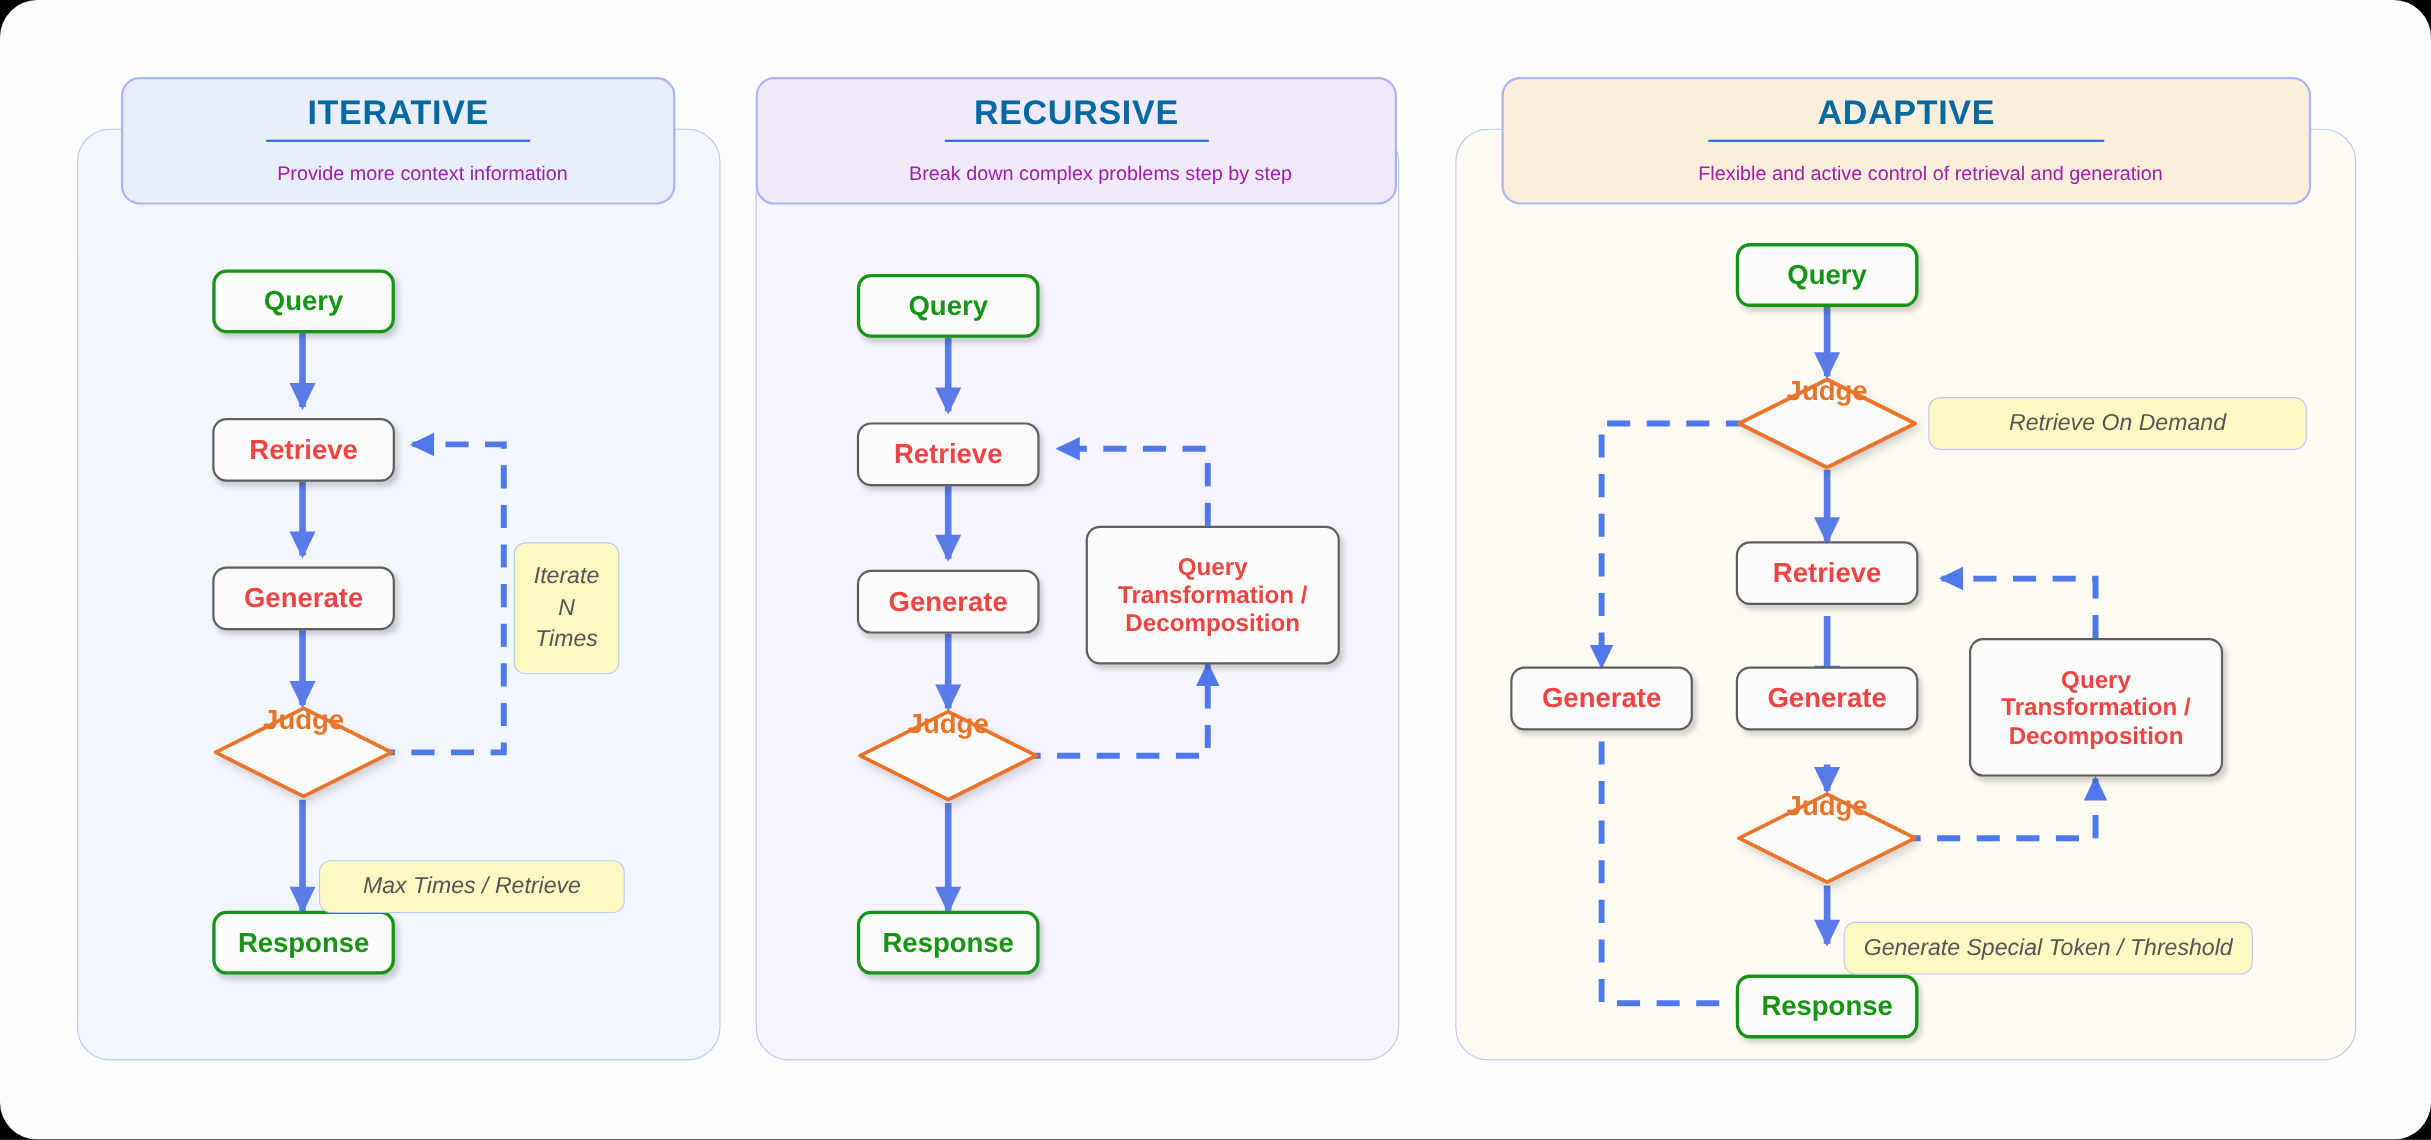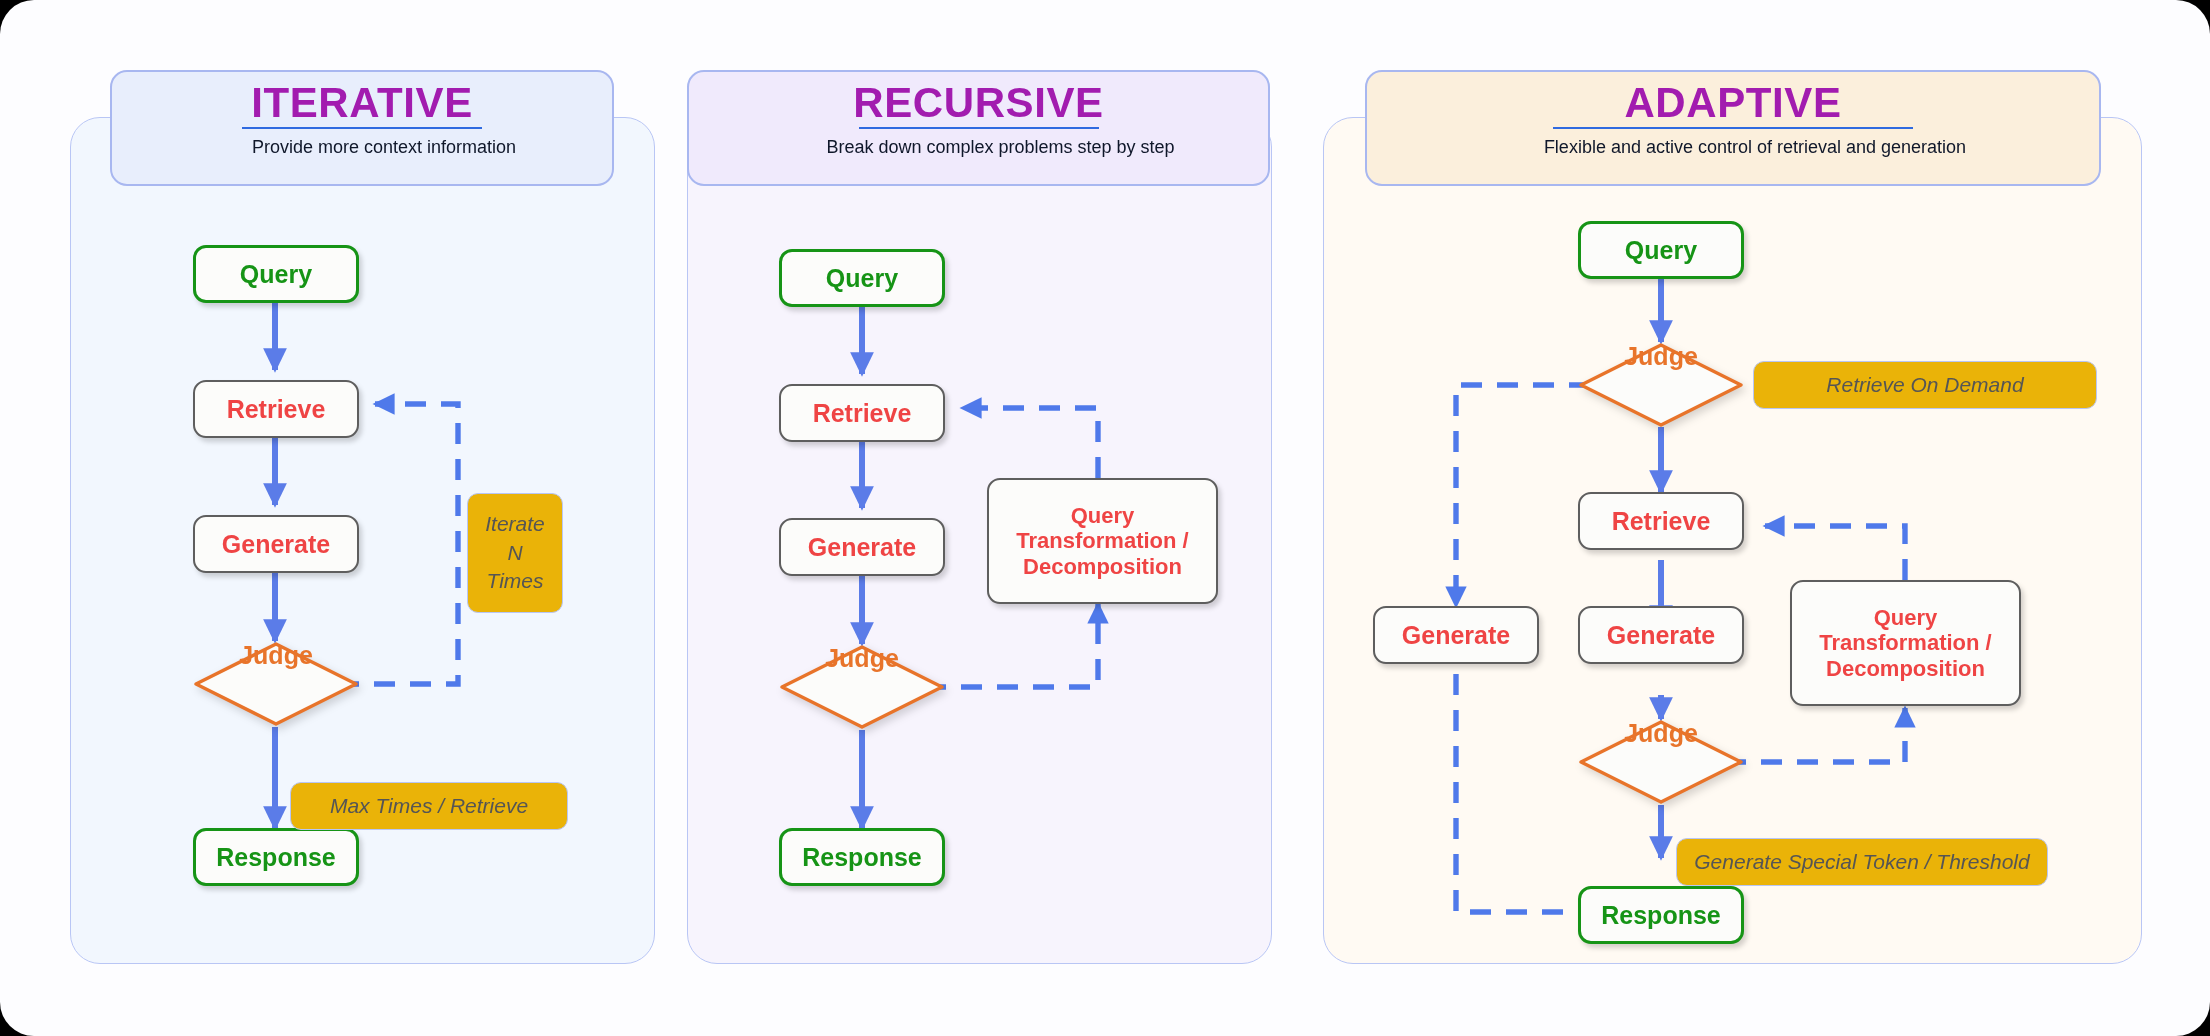--- a/index.html
+++ b/index.html
@@ -14,25 +14,25 @@
   .panel.p1{left:70px;  top:117px; width:583px; height:845px; background:#f2f7fe;}
   .panel.p2{left:687px; top:117px; width:583px; height:845px; background:#f7f4fd;}
   .panel.p3{left:1323px;top:117px; width:817px; height:845px; background:#fffaf3;}
 
   
   .titlecard{position:absolute;border:2.4px solid #a8b7f0;border-radius:17px;
              text-align:center;box-sizing:border-box;padding-top:11px;}
   .titlecard.t1{left:110px; top:70px; width:504px; height:116px; background:#e8eefc;}
   .titlecard.t2{left:687px; top:70px; width:583px; height:116px; background:#f0eafc;}
   .titlecard.t3{left:1365px;top:70px; width:736px; height:116px; background:#fbefdc;}
-  .titlecard .ttl{font-size:42px;font-weight:bold;color:#a21caf;letter-spacing:.6px;
+  .titlecard .ttl{font-size:31px;font-weight:bold;color:#0369a1;letter-spacing:.6px;
                   line-height:40px;}
   .titlecard .rule{width:240px;height:1.6px;background:#2f6ae0;margin:4px auto 0 auto;}
   .titlecard.t3 .rule{width:360px;}
-  .titlecard .sub{font-size:18px;color:#0f172a;line-height:30px;margin-top:3px;padding-left:44px;}
+  .titlecard .sub{font-size:18px;color:#a21caf;line-height:30px;margin-top:14px;padding-left:44px;}
 
   
   #wires{position:absolute;left:0;top:0;width:2210px;height:1036px;
          pointer-events:none;}
 
   
   .node{position:absolute;box-sizing:border-box;display:flex;align-items:center;
         justify-content:center;text-align:center;border-radius:13px;
         background:#fcfcfa;font-size:25px;font-weight:bold;color:#ef4444;
         box-shadow:3px 4px 5px rgba(0,0,0,.17);line-height:1.16;}
@@ -41,21 +41,21 @@
   .node.proc.multi{font-size:22px;}
 
   
   .dia{position:absolute;display:flex;align-items:flex-start;justify-content:center;}
   .dia svg{position:absolute;left:0;top:0;overflow:visible;}
   .dia span{position:relative;font-size:25px;font-weight:bold;color:#e8742a;}
 
   
   .chip{position:absolute;box-sizing:border-box;display:flex;align-items:center;
         justify-content:center;text-align:center;border:1.4px solid #b9c6f5;
-        border-radius:11px;background:#eab308;color:#555;font-style:italic;
+        border-radius:11px;background:#fef9c3;color:#555;font-style:italic;
         font-size:21px;line-height:1.35;}
 </style>
 </head>
 <body>
 
 <div id="page">
 
   <div class="panel p1"></div>
   <div class="panel p2"></div>
   <div class="panel p3"></div>

